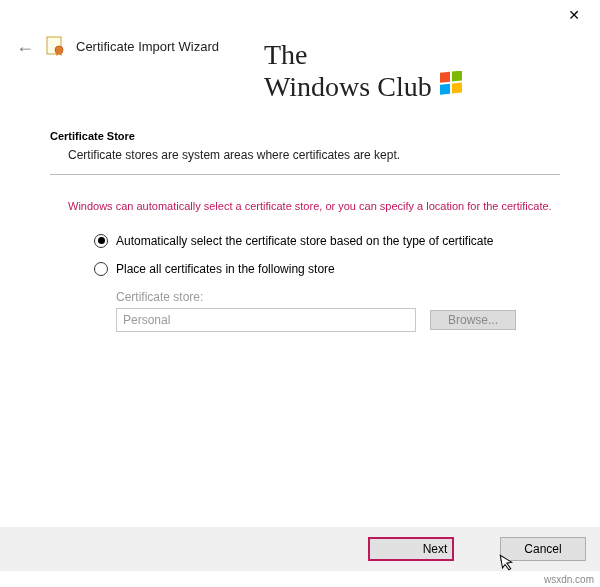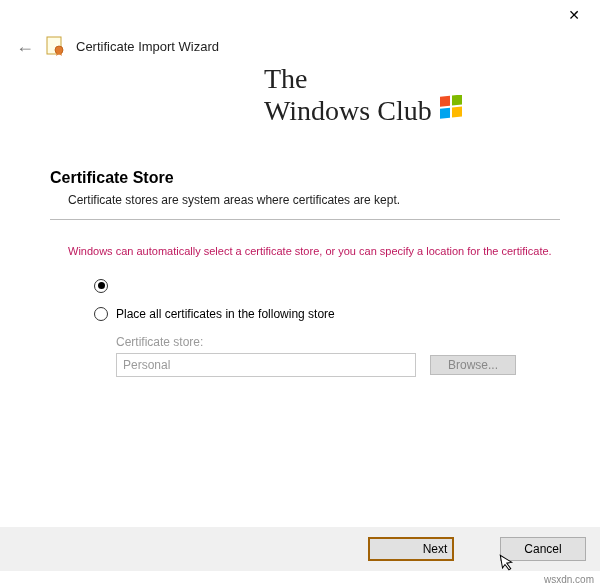--- a/index.html
+++ b/index.html
@@ -38,21 +38,21 @@
       cursor: pointer;
       line-height: 1;
     }
     .cert-icon svg { display: block; }
     .wizard-title {
       font-size: 13px;
       color: #222;
     }
     .watermark {
       position: absolute;
-      top: 63px;
+      top: 39px;
       left: 264px;
       width: 220px;
       text-align: left;
       pointer-events: none;
     }
     .watermark .t1 {
       font-family: Georgia, 'Times New Roman', serif;
       font-size: 28px;
       color: #222;
     }
@@ -63,22 +63,22 @@
       display: flex;
       align-items: flex-start;
       gap: 6px;
     }
     .winlogo { width:26px; height:26px; display:inline-block; }
     .content {
       padding: 30px 40px 0 50px;
     }
     .section-title {
       font-weight: bold;
-      font-size: 16px;
-      margin-top: 73px;
+      font-size: 11px;
+      margin-top: 34px;
       margin-bottom: 6px;
     }
     .section-desc {
       font-size: 12px;
       color: #222;
       margin-left: 18px;
       margin-bottom: 12px;
     }
     hr.sep {
       border: none;
@@ -162,21 +162,21 @@
     }
     .btn {
       width: 86px;
       height: 24px;
       font-size: 12px;
       font-family: inherit;
       cursor: pointer;
     }
     .btn-next {
       background: #e1e1e1;
-      border: 2px solid #a16207;
+      border: 2px solid #be185d;
       padding-left: 48px;
     }
     .btn-cancel {
       background: #e1e1e1;
       border: 1px solid #adadad;
       margin-left: 36px;
     }
     .cursor-img {
       position: absolute;
       bottom: 10px;
@@ -229,20 +229,21 @@
 
 <div class="content">
   <div class="section-title">Certificate Store</div>
   <div class="section-desc">Certificate stores are system areas where certificates are kept.</div>
   <hr class="sep">
   <div class="instruction">Windows can automatically select a certificate store, or you can specify a location for the certificate.</div>
 
   <div class="radios">
     <label class="radio-row">
       <span class="radio-circle selected"></span>
+      <span>Automatically select the certificate store based on the type of certificate</span>
     </label>
     <label class="radio-row">
       <span class="radio-circle"></span>
       <span>Place all certificates in the following store</span>
     </label>
   </div>
 
   <div class="store-block">
     <div class="store-label">Certificate store:</div>
     <div class="store-row">

